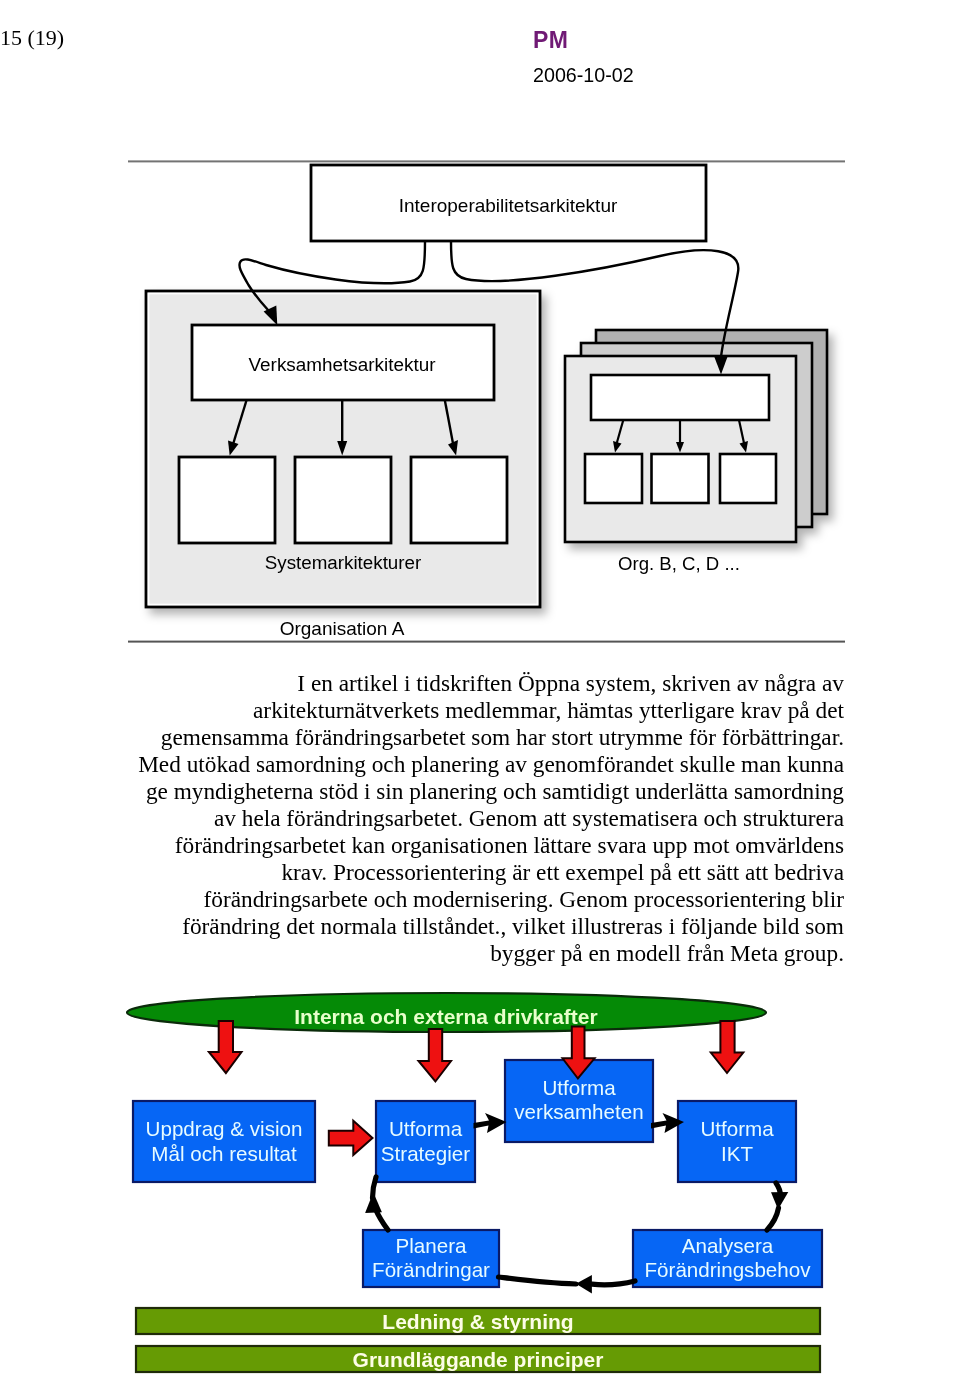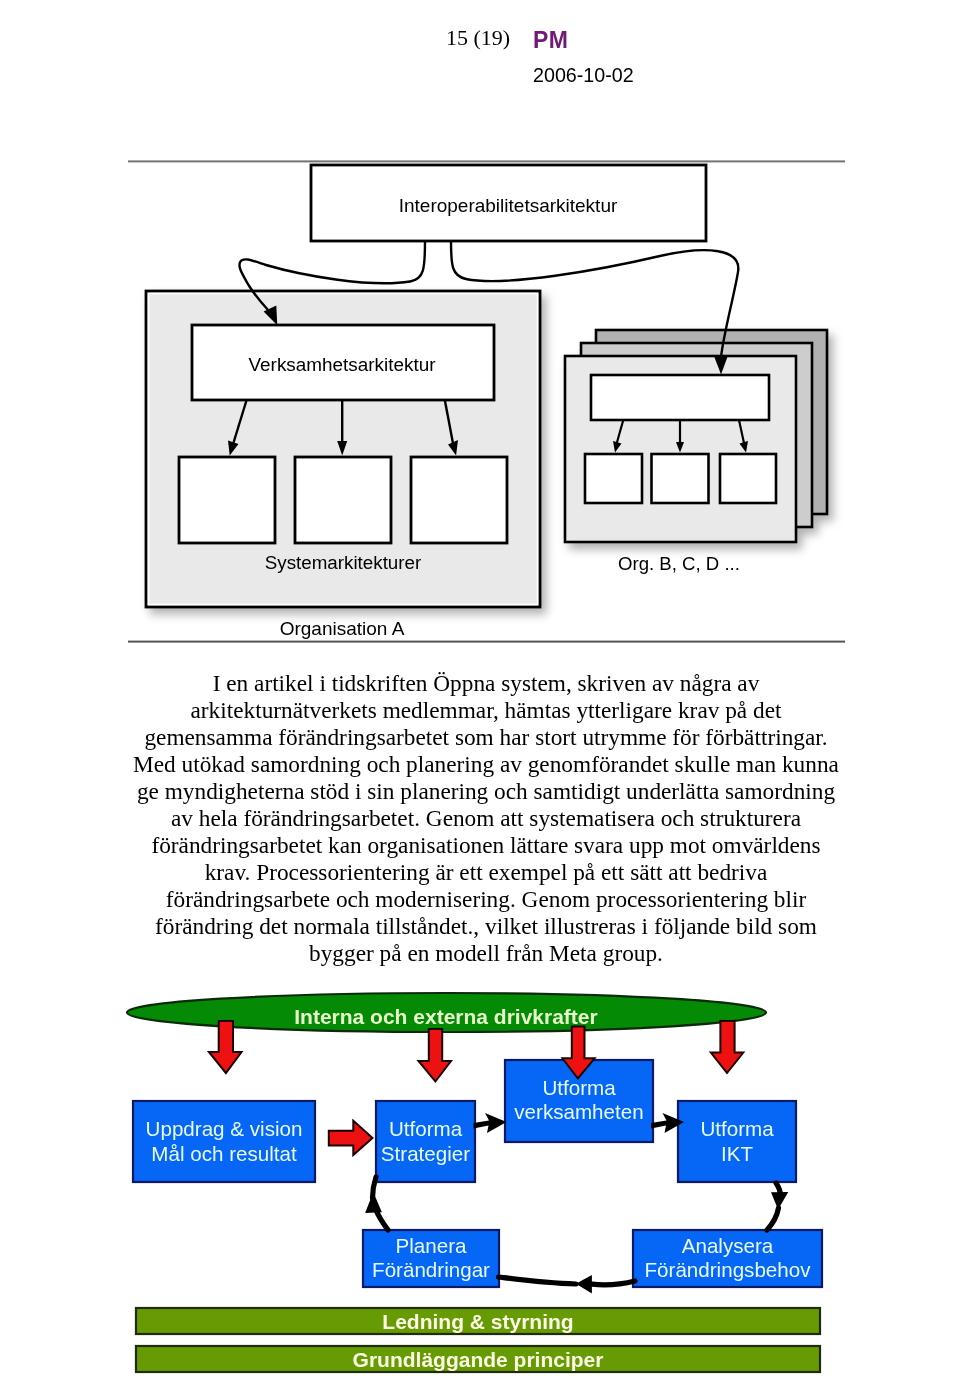--- a/index.html
+++ b/index.html
@@ -3,28 +3,28 @@
 <meta charset="utf-8">
 <style>
   html,body{margin:0;padding:0;}
   body{width:960px;height:1380px;background:#fff;font-family:"Liberation Serif",serif;overflow:hidden;position:relative;}
   .page{position:absolute;left:0;top:0;width:960px;height:1380px;}
 
   
   #logo{position:absolute;left:0;top:0;width:340px;height:50px;}
   #logo svg{display:block;}
   .doc-type{position:absolute;left:533px;top:26.5px;font-family:"Liberation Sans",sans-serif;font-weight:bold;font-size:23px;color:#701a75;letter-spacing:.3px;}
-  .page-num{position:absolute;left:0;top:25px;width:956px;text-align:center;font-family:"Liberation Serif",serif;font-size:22px;color:#000;}
+  .page-num{position:absolute;left:0;top:25px;width:956px;text-align:left;font-family:"Liberation Serif",serif;font-size:22px;color:#000;}
   .doc-date{position:absolute;left:533px;top:63.5px;font-family:Liberation Sans, sans-serif;font-size:19.7px;color:#000;letter-spacing:0px;}
 
   
   #fig1{position:absolute;left:0px;top:0px;width:960px;height:700px;}
 
   
-  #para{position:absolute;left:128px;top:669.5px;width:716px;margin:0;font-family:"Liberation Serif",serif;font-size:23.3px;line-height:27.1px;color:#000;text-align:center;}
+  #para{position:absolute;left:128px;top:669.5px;width:716px;margin:0;font-family:"Liberation Serif",serif;font-size:23.3px;line-height:27.1px;color:#000;text-align:right;}
 
   
   #fig2{position:absolute;left:0px;top:0px;width:936px;height:1380px;}
 </style>
 </head>
 <body>
 
 <div class="page">
 
   <div class="doc-type">PM</div>

